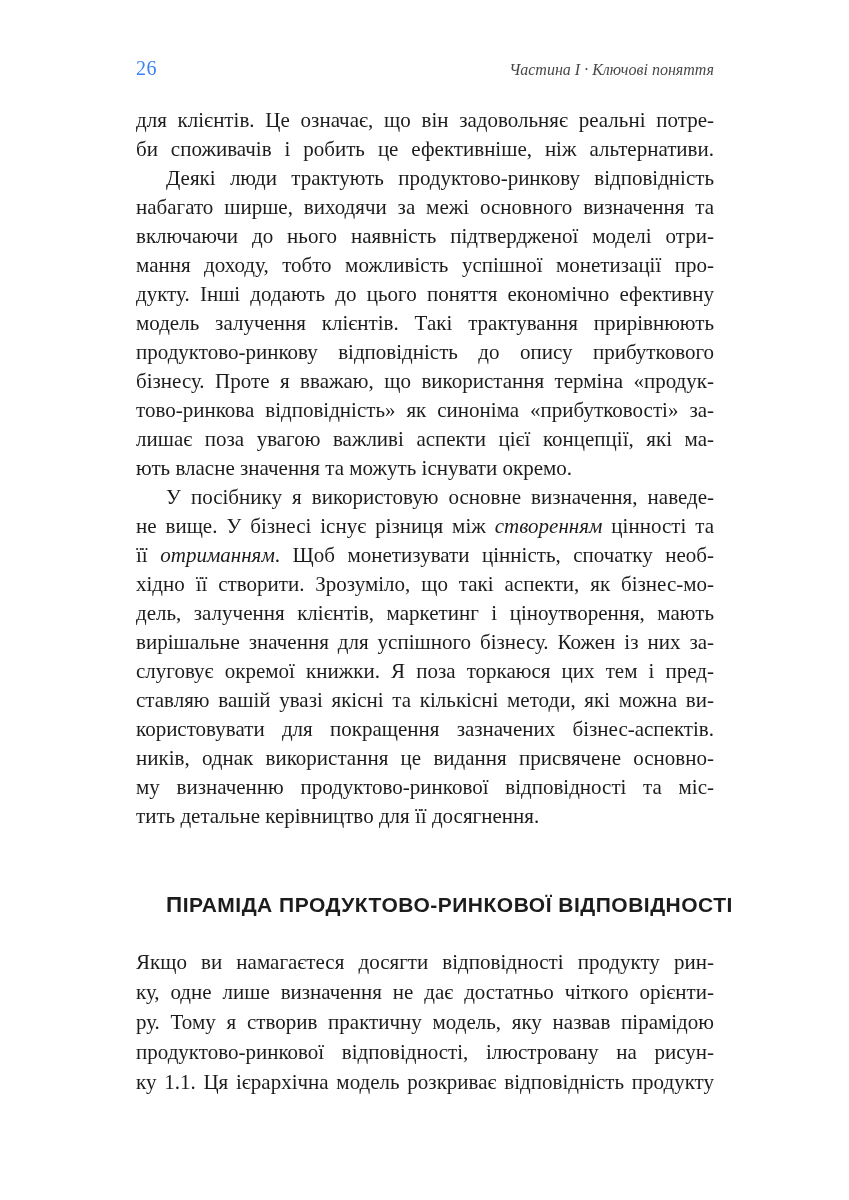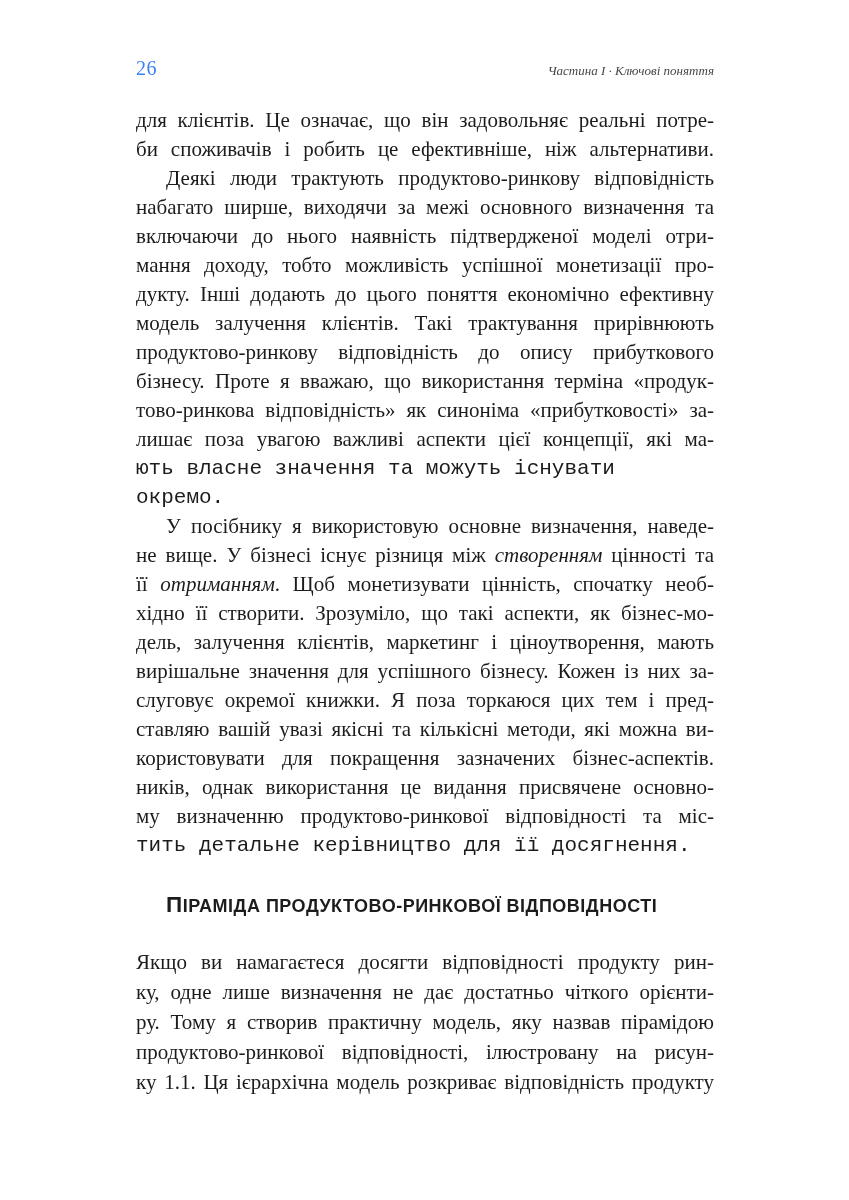--- a/index.html
+++ b/index.html
@@ -26,21 +26,21 @@
     justify-content: space-between;
     align-items: baseline;
   }
   .page-number {
     font-size: 20px;
     color: #3b82f6;
     letter-spacing: 0.5px;
   }
   .running-title {
     font-style: italic;
-    font-size: 13px;
+    font-size: 16px;
     color: #474747;
     text-align: right;
   }
   .text-block {
     position: absolute;
     left: 136px;
     width: 578px;
   }
   .block-1 { top: 106px; }
   .block-2 { top: 947px; }
@@ -48,36 +48,35 @@
   .line {
     font-size: 21px;
     line-height: 29px;
     text-align: justify;
     text-align-last: justify;
     white-space: normal;
   }
   .line.last {
     text-align: left;
     text-align-last: left;
-    font-family: Liberation Mono, monospace;
   }
   .line.indent {
     padding-left: 30px;
   }
   .line em {
     font-style: italic;
   }
   .section-heading {
     position: absolute;
     left: 166px;
     top: 890px;
     width: 548px;
     font-family: "Liberation Sans", "DejaVu Sans", sans-serif;
     font-weight: 600;
-    font-size: 18px;
+    font-size: 21px;
     line-height: 29px;
     letter-spacing: 0.5px;
     text-transform: uppercase;
     white-space: nowrap;
     color: #1c1c1c;
   }
   .section-heading::first-letter {
     font-size: 22.5px;
   }
 </style>

